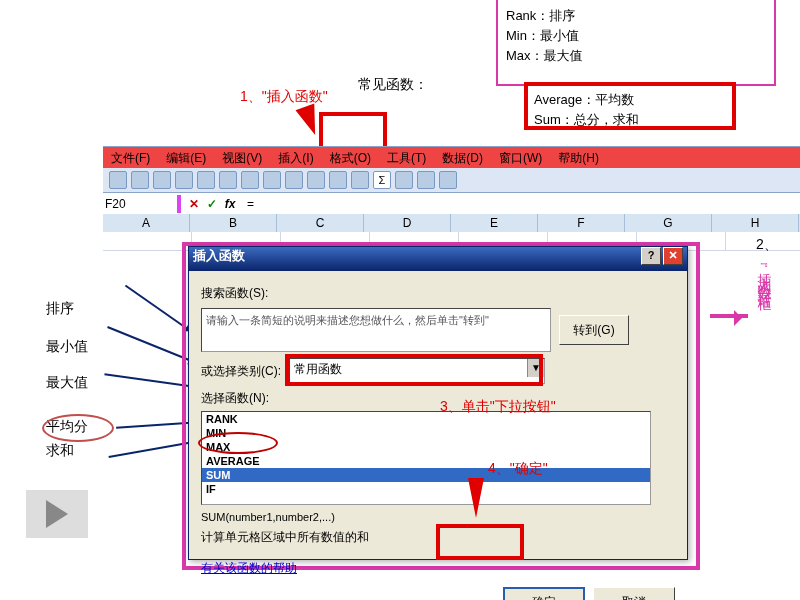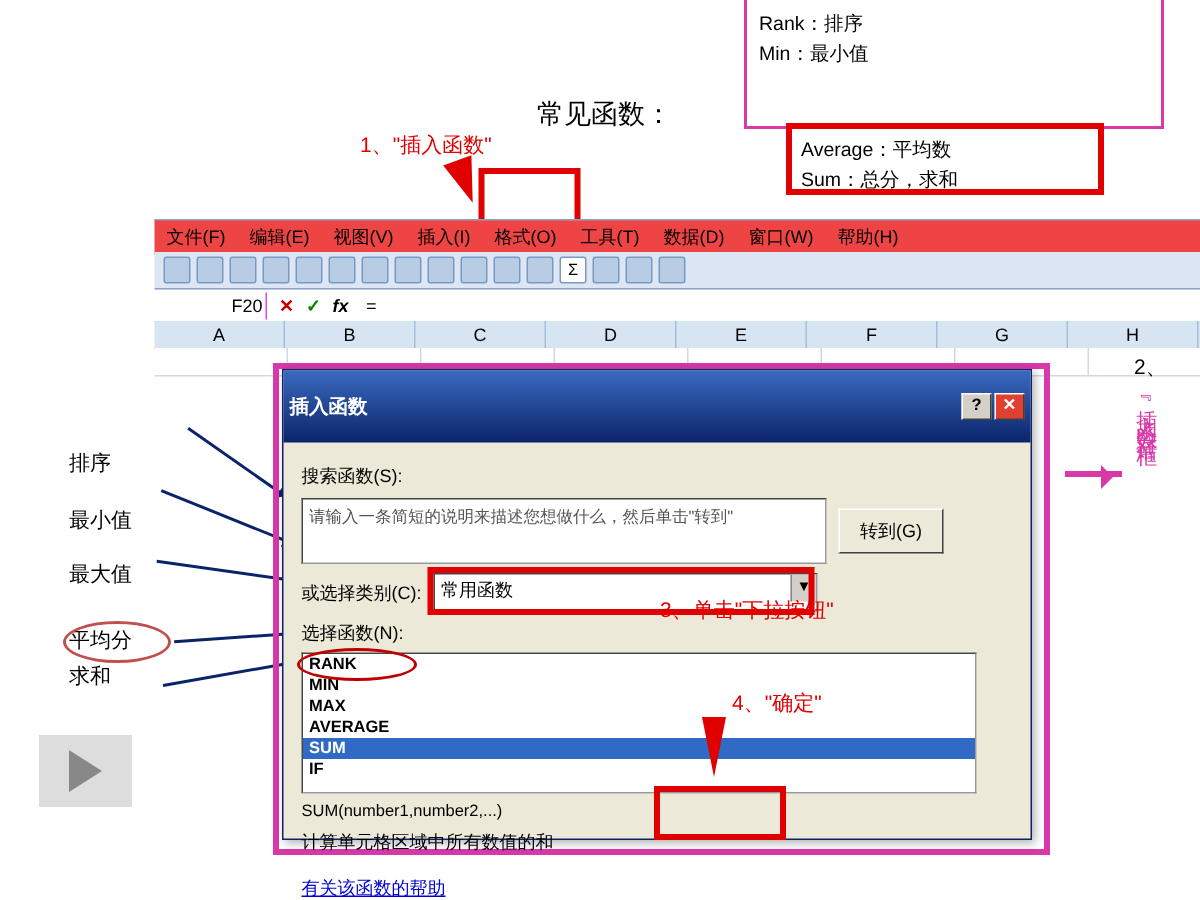--- a/index.html
+++ b/index.html
@@ -1,46 +1,46 @@
 <!DOCTYPE html>
 <html><head>
 <meta charset="utf-8">
 <style>
 body{margin:0;font-family:"SimSun","Microsoft YaHei",Arial,sans-serif;font-size:12px;background:#fff;width:800px;height:600px;position:relative;overflow:hidden}
 .legend-box{position:absolute;top:0;left:496px;width:280px;height:86px;border:2px solid #d838a8;border-top:none;padding:6px 8px;box-sizing:border-box;font-size:13px;line-height:20px}
 .red-sub-box{position:absolute;top:82px;left:524px;width:212px;height:48px;border:4px solid #e00000;background:#fff;font-size:13px;padding:4px 6px;box-sizing:border-box;line-height:20px}
-.caption-top{position:absolute;top:64px;left:358px;font-size:18px}
+.caption-top{position:absolute;top:76px;left:358px;font-size:14px}
 .step1-label{position:absolute;top:88px;left:240px;color:#e00000;font-size:14px}
 .red-arrow-1{position:absolute;top:106px;left:300px;width:0;height:0;border-left:10px solid transparent;border-right:10px solid transparent;border-top:30px solid #e00000;transform:rotate(-20deg)}
 .menu-highlight{position:absolute;top:112px;left:319px;width:60px;height:52px;border:4px solid #e00000}
 .menubar{position:absolute;top:146px;left:103px;right:0;height:22px;background:#ef4444;border-top:1px solid #8ba3c7;border-bottom:1px solid #8ba3c7;display:flex;align-items:center;font-size:12px;color:#000}
 .menubar span{padding:0 8px}
 .toolbar{position:absolute;top:168px;left:103px;right:0;height:24px;background:#dce6f4;border-bottom:1px solid #8ba3c7;display:flex;align-items:center;gap:4px;padding-left:6px}
 .tb-icon{width:16px;height:16px;background:#b8cce4;border:1px solid #7a99c2;border-radius:2px}
 .cellref{position:absolute;top:194px;left:103px;right:0;height:20px;background:#fff;border-bottom:1px solid #999;display:flex;align-items:center;font-size:12px}
-.cellref-name{width:70px;border-right:1px solid #d946ef;text-align:right;padding:2px}
+.cellref-name{width:70px;border-right:4px solid #d946ef;text-align:left;padding:2px}
 .cellref-icons{display:flex;gap:4px;padding:0 6px}
 .ci{width:14px;height:14px;font-weight:bold;text-align:center;line-height:14px}
 .fx{font-style:italic;font-weight:bold}
 .colheaders{position:absolute;top:214px;left:103px;right:0;height:18px;background:#d7e4f2;border-bottom:1px solid #8ba3c7;display:flex}
 .colheaders div{flex:0 0 86px;text-align:center;border-right:1px solid #a8bdd8;font-size:12px;line-height:18px}
 .sheet-area{position:absolute;top:232px;left:103px;right:0;bottom:0;background:#fff}
 .sheet-area .row{height:18px;border-bottom:1px solid #d0d7e5;display:flex}
 .sheet-area .row div{flex:0 0 86px;border-right:1px solid #d0d7e5;font-size:11px;padding-left:2px}
 .right-vert{position:absolute;top:258px;left:756px;color:#d838a8;font-size:14px;writing-mode:vertical-rl;letter-spacing:4px}
 .pink-arrow-r{position:absolute;top:314px;left:710px;width:38px;height:0;border-top:4px solid #d838a8}
 .pink-arrow-r:after{content:"";position:absolute;right:-2px;top:-8px;border:8px solid transparent;border-right-color:#d838a8;transform:scaleX(-1)}
 .labels-left{position:absolute;left:46px;font-size:14px;color:#000}
 .l-rank{top:300px}.l-min{top:338px}.l-max{top:374px}.l-avg{top:418px}.l-sum{top:442px}
 .play-btn{position:absolute;left:26px;top:490px;width:62px;height:48px;background:#ddd;display:flex;align-items:center;justify-content:center}
 .play-btn div{width:0;height:0;border-left:22px solid #888;border-top:14px solid transparent;border-bottom:14px solid transparent}
 
 .dialog-border{position:absolute;top:242px;left:182px;width:510px;height:320px;border:4px solid #d838a8}
 .dialog{position:absolute;top:246px;left:188px;width:498px;height:312px;border:1px solid #0a246a;background:#ece9d8;box-shadow:2px 2px 6px rgba(0,0,0,.3)}
-.titlebar{height:24px;background:linear-gradient(#3b6ac0,#0a246a);color:#fff;font-weight:bold;font-size:13px;display:flex;align-items:center;justify-content:space-between;padding:12px 4px}
+.titlebar{height:24px;background:linear-gradient(#3b6ac0,#0a246a);color:#fff;font-weight:bold;font-size:13px;display:flex;justify-content:space-between;padding:0 4px}
 .titlebar-btns{display:flex;gap:2px}
 .tbtn{width:18px;height:16px;background:#d4d0c8;border:1px solid #fff;border-right-color:#404040;border-bottom-color:#404040;text-align:center;font-size:11px;line-height:14px;color:#000;font-family:Arial}
 .tbtn.close{background:#e04030;color:#fff}
 .dlg-body{padding:10px 12px;font-size:12px}
 .dlg-label{margin:4px 0}
 .searchbox{width:340px;height:34px;border:1px inset #999;background:#fff;padding:4px;font-size:11px;color:#555}
 .btn{height:30px;min-width:70px;background:#ece9d8;border:1px solid #404040;border-top-color:#fff;border-left-color:#fff;font-size:12px;padding:0 8px}
 .row-flex{display:flex;align-items:center;gap:8px;margin:6px 0}
 .combo-wrap{position:relative}
 .combo{width:246px;height:20px;border:1px inset #999;background:#fff;padding:2px 4px;font-size:12px}
@@ -69,20 +69,21 @@
 .sum-oval{position:absolute;top:432px;left:198px;width:76px;height:18px;border:2px solid #c00000;border-radius:50%/50%}
 .avg-oval{position:absolute;top:414px;left:42px;width:68px;height:24px;border:2px solid #c0504d;border-radius:50%/50%}
 .two-mark{position:absolute;top:236px;left:756px;font-size:14px}
 </style>
 </head>
 <body>
 
 <div class="legend-box">
   <div>Rank：排序</div>
   <div>Min：最小值</div>
+  <div>Max：最大值</div>
 </div>
 <div class="red-sub-box">
   <div>Average：平均数</div>
   <div>Sum：总分，求和</div>
 </div>
 
 <div class="caption-top">常见函数：</div>
 <div class="step1-label">1、"插入函数"</div>
 <div class="red-arrow-1"></div>
 <div class="menu-highlight"></div>

